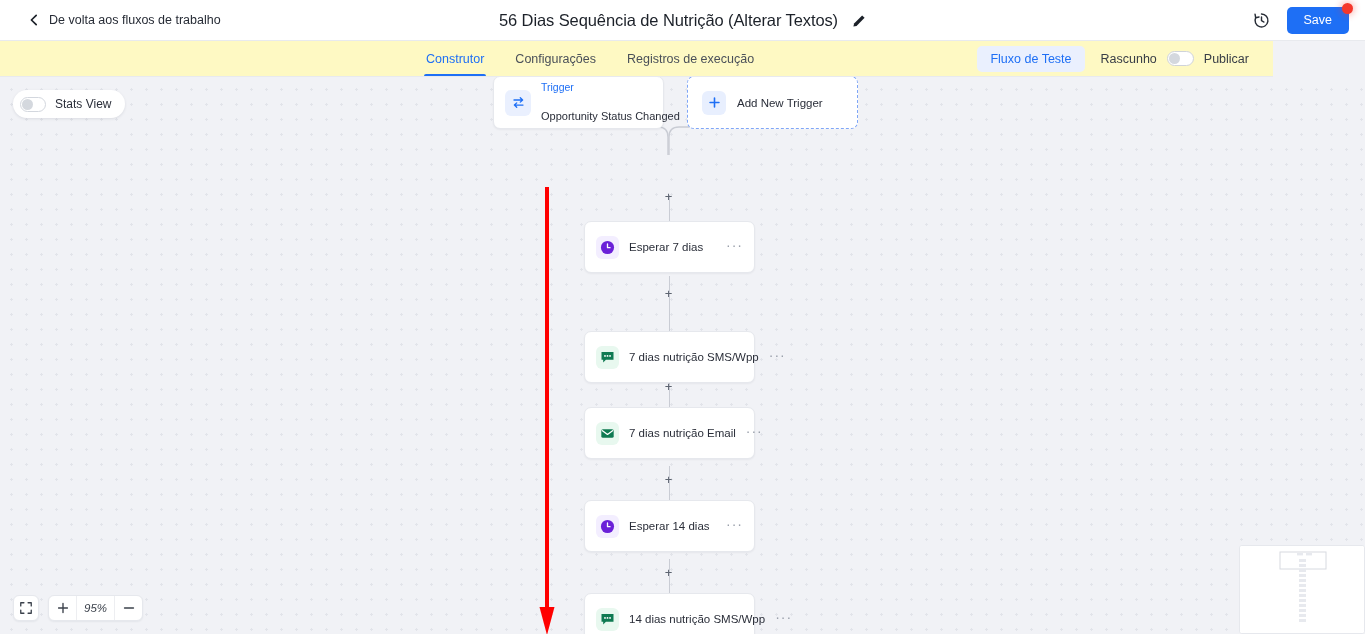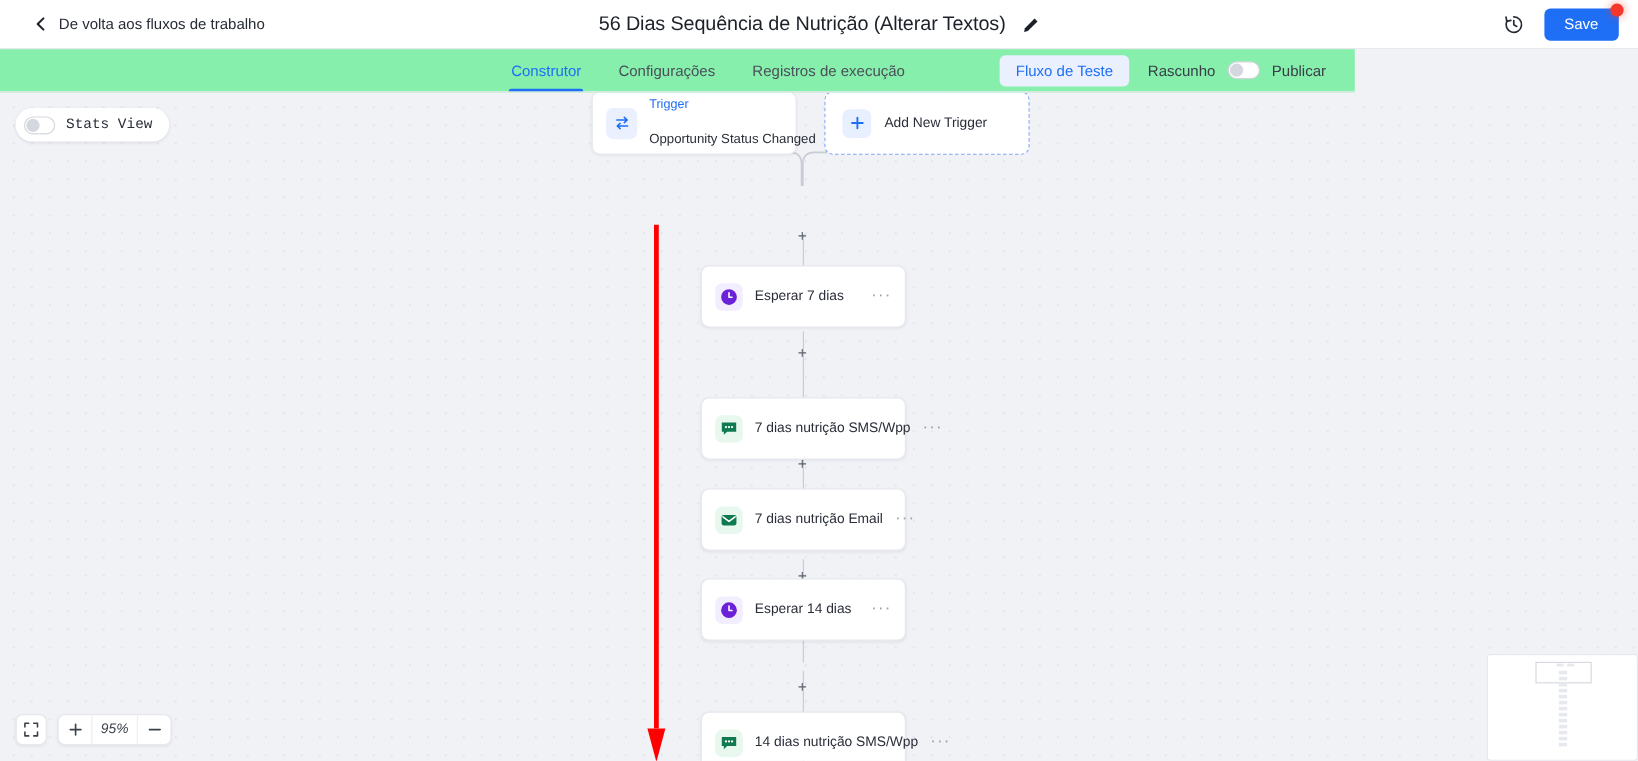--- a/index.html
+++ b/index.html
@@ -44,22 +44,22 @@
     padding:0 17px; height:27px; line-height:27px; cursor:pointer;
   }
   .save-dot{
     position:absolute; top:-4px; right:-4px;
     width:11px; height:11px; border-radius:50%;
     background:#f5372b; box-shadow:0 0 6px 2px rgba(245,55,43,.30);
   }
 
   
   .tabbar{
-    position:absolute; top:41px; left:0; width:1129px; height:36px;
-    background:#86efac; border-bottom:1px solid #e8eaee;
+    position:absolute; top:41px; left:0; width:1273px; height:36px;
+    background:#fef9c3; border-bottom:1px solid #e8eaee;
     display:flex; align-items:stretch; z-index:40;
   }
   .tabs{ display:flex; align-items:stretch; margin-left:424px; gap:27px; }
   .tab{
     display:flex; align-items:center; font-size:12.5px; color:#4a5059;
     cursor:pointer; position:relative; padding:0 2px;
   }
   .tab.active{ color:#1e6ff5; }
   .tab.active:after{
     content:""; position:absolute; left:0; right:0; bottom:0; height:2px;
@@ -91,21 +91,21 @@
     background-size:15px 15px;
     background-position:4px 5px;
     overflow:hidden;
   }
 
   
   .stats-pill{
     position:absolute; top:13px; left:13px;
     background:#fff; border-radius:16px; height:28px;
     display:flex; align-items:center; gap:9px; padding:0 14px 0 7px;
-    box-shadow:0 1px 3px rgba(22,28,45,.10); cursor:pointer; z-index:25;font-family:Liberation Mono, monospace;
+    box-shadow:0 1px 3px rgba(22,28,45,.10); cursor:pointer; z-index:25;
   }
   .stats-pill .switch{ width:26px; height:15px; background:#fff; border:1px solid #d3d7de; }
   .stats-label{ font-size:12px; color:#2a2e39; white-space:nowrap; }
 
   
   .trigger-row{
     position:absolute; top:-1px; left:493px;
     display:flex; align-items:flex-start; gap:23px; z-index:30;
   }
   .trigger-card{
@@ -316,21 +316,21 @@
       <div class="node-ico msg">
         <svg width="15" height="15" viewBox="0 0 16 16">
           <rect x="1.4" y="3.4" width="13.2" height="9.2" rx="1.8" fill="#0f7a52"></rect>
           <path d="M2.6 5 L8 9 L13.4 5" fill="none" stroke="#fff" stroke-width="1.4" stroke-linecap="round" stroke-linejoin="round"></path>
         </svg>
       </div>
       <span class="node-label">7 dias nutrição Email</span>
       <span class="node-dots">···</span>
     </div>
 
-    <div class="node" style="top:405px;">
+    <div class="node" style="top:423px;">
       <div class="node-ico wait">
         <svg width="15" height="15" viewBox="0 0 16 16">
           <circle cx="8" cy="8" r="7" fill="#6b21d8"></circle>
           <path d="M8 4.2 V8.2 H10.7" fill="none" stroke="#fff" stroke-width="1.4" stroke-linecap="round" stroke-linejoin="round"></path>
         </svg>
       </div>
       <span class="node-label">Esperar 14 dias</span>
       <span class="node-dots">···</span>
     </div>
 

